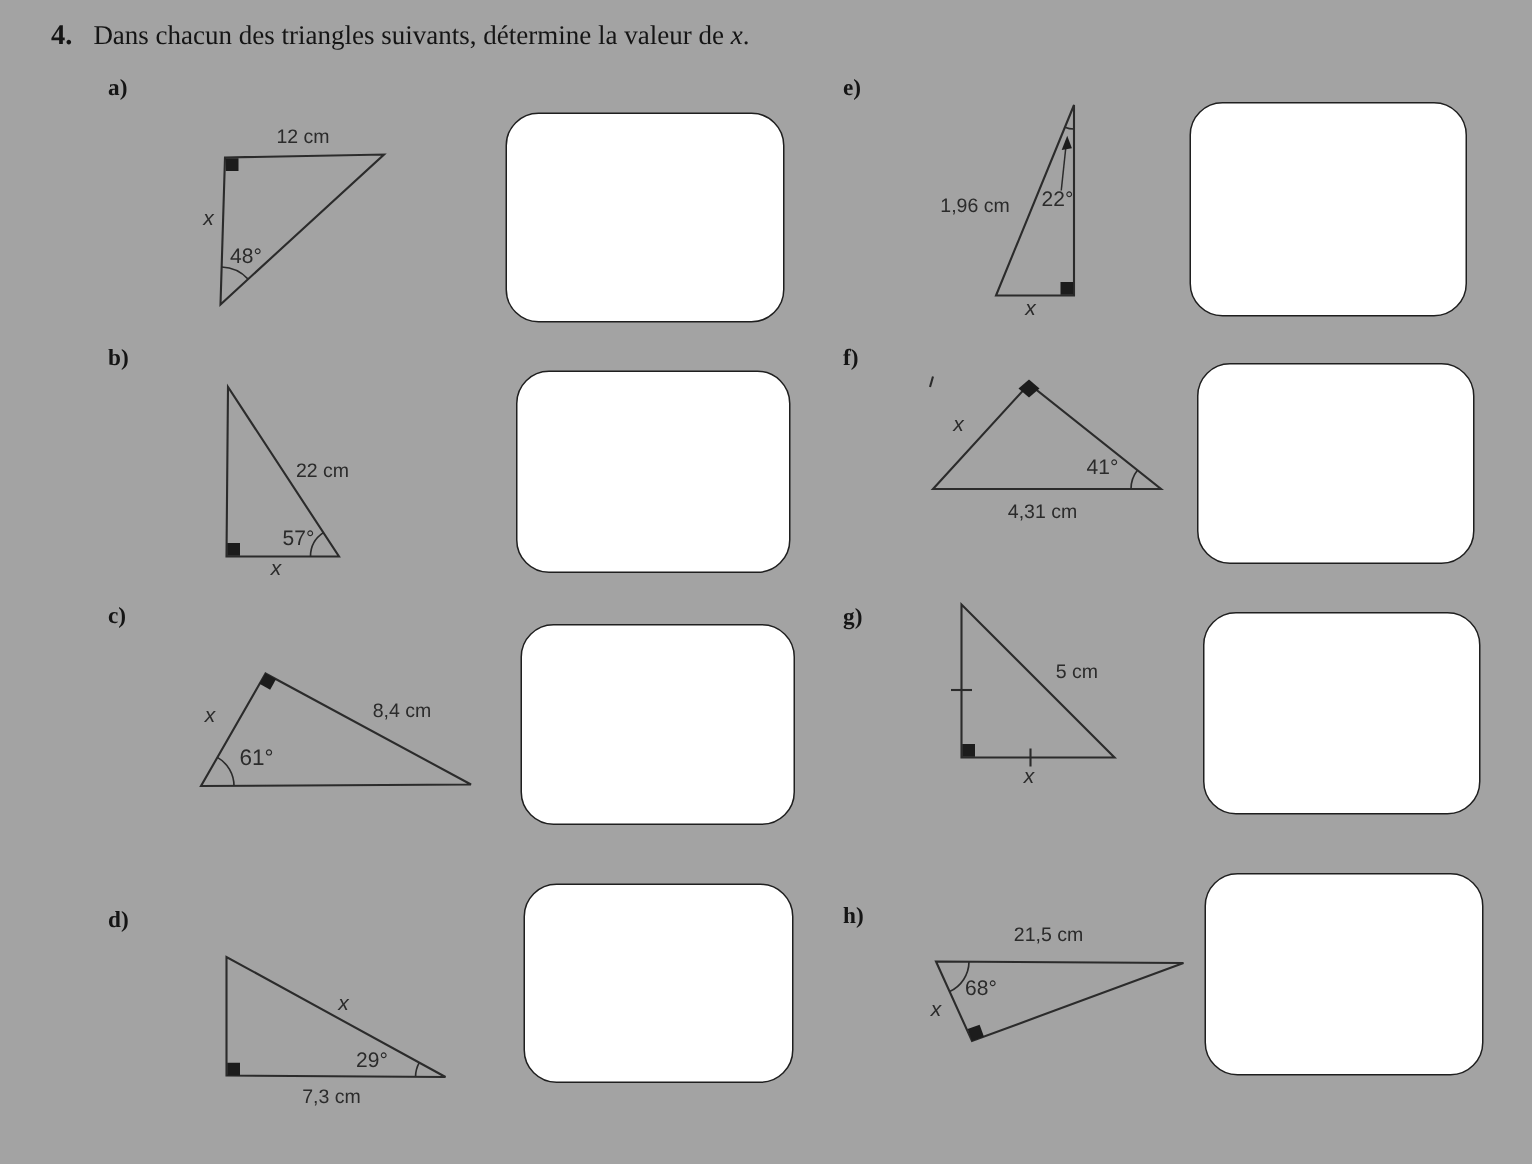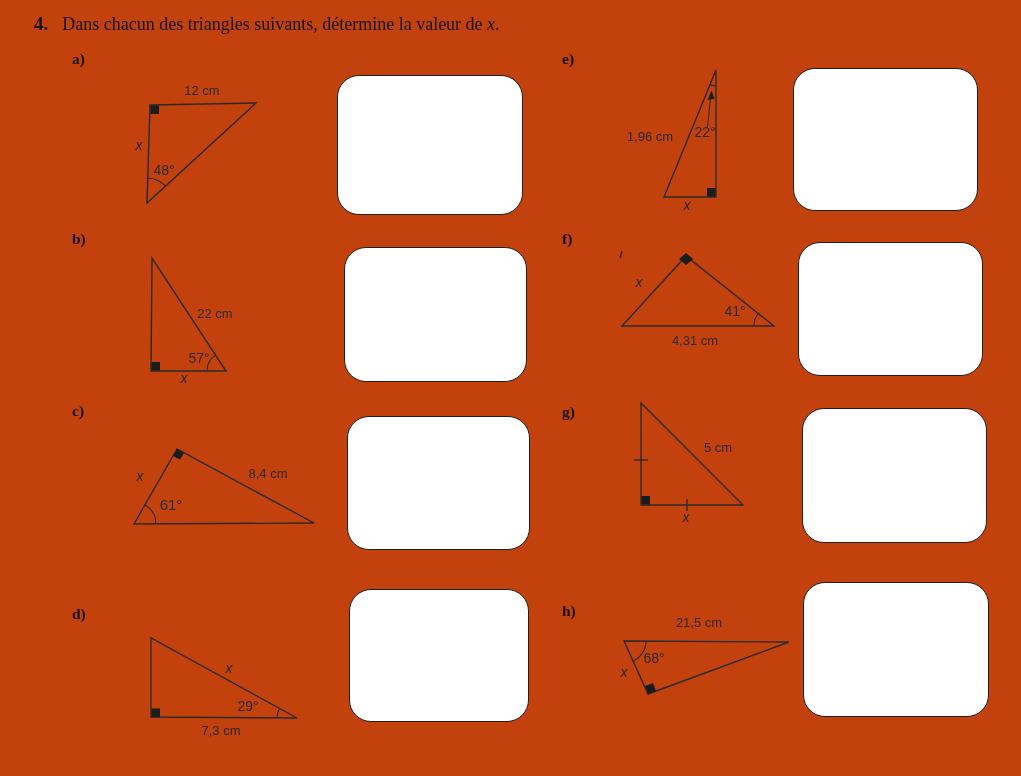--- a/index.html
+++ b/index.html
@@ -1,17 +1,17 @@
 <!DOCTYPE html>
 <html><head>
 <meta charset="utf-8">
 <style>
   html,body{margin:0;padding:0;background:#fff;}
   .page{
-    position:relative;width:1021px;height:776px;background:#c2410c;
+    position:relative;width:1021px;height:776px;background:#a3a3a3;
     font-family:"Liberation Serif", serif;color:#151515;overflow:hidden;
   }
   .title{position:absolute;left:34px;top:13px;font-size:18px;line-height:1.2;white-space:nowrap;}
   .title .num{font-weight:bold;font-size:19px;margin-right:14px;}
   .title .var{font-style:italic;}
   .letter{position:absolute;font-weight:bold;font-size:15.5px;line-height:1;}
   .answer-box{position:absolute;border:1.5px solid #1f1f1f;border-radius:22px;background:#fff;box-sizing:border-box;}
   .diagram{position:absolute;overflow:visible;}
   .diagram .edge{fill:none;stroke:#2b2b2b;stroke-width:1.4;stroke-linejoin:miter;}
   .diagram .arc{fill:none;stroke:#2b2b2b;stroke-width:1.1;}

